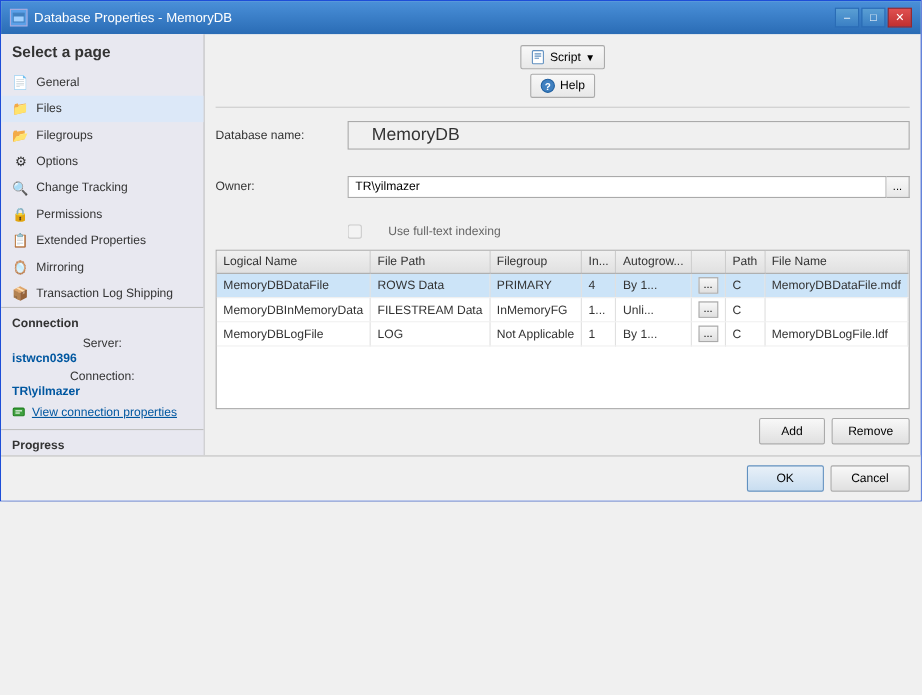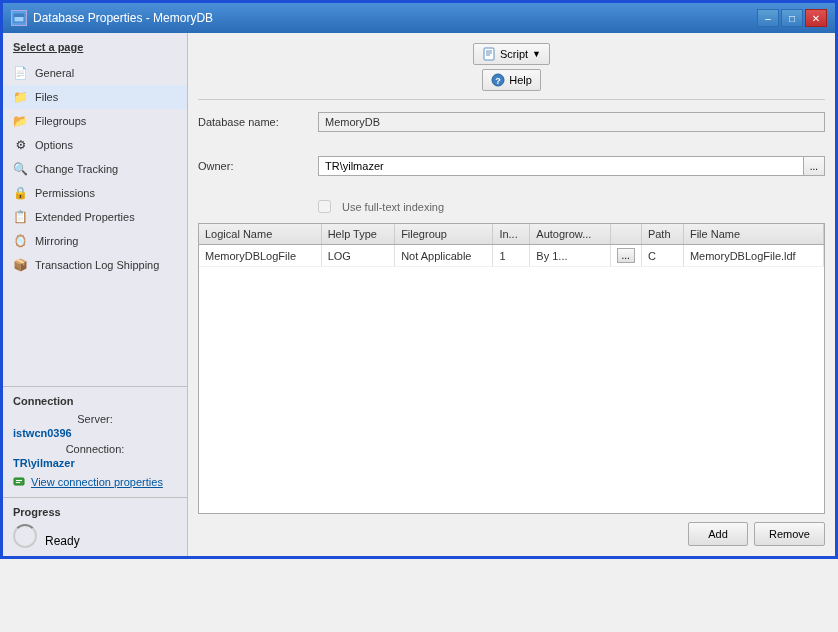--- a/index.html
+++ b/index.html
@@ -1,22 +1,22 @@
 <!DOCTYPE html>
 <html><head>
   <meta charset="utf-8">
   <style>
     * { box-sizing: border-box; margin: 0; padding: 0; }
     body { font-family: 'Segoe UI', Tahoma, sans-serif; font-size: 12px; background: #f0f0f0; }
 
     .window {
       width: 838px;
-      height: 559px;
+      height: 456px;
       background: #f0f0f0;
-      border: 3px solid #1d4ed8;
+      border: 1px solid #1d4ed8;
       display: flex;
       flex-direction: column;
       box-shadow: 2px 2px 8px rgba(0,0,0,0.3);
     }
 
     .title-bar {
       background: linear-gradient(to bottom, #4a90d9, #2a6cb5);
       color: white;
       padding: 6px 8px;
       display: flex;
@@ -81,22 +81,21 @@
       background: #e8e8f0;
       border-right: 1px solid #c0c0c0;
       display: flex;
       flex-direction: column;
     }
 
     .sidebar-header {
       padding: 8px 10px;
       font-weight: bold;
       color: #333;
-      font-size: 11px;
-      text-decoration: underline;
+      font-size: 14px;
     }
 
     .sidebar-item {
       display: flex;
       align-items: center;
       padding: 4px 10px;
       cursor: pointer;
       gap: 6px;
       color: #333;
       font-size: 11px;
@@ -218,24 +217,24 @@
     }
 
     .form-label {
       width: 120px;
       font-size: 11px;
       color: #333;
     }
 
     .form-input {
       flex: 1;
-      padding: 3px 6px;
+      padding: 3px 21px;
       border: 1px solid #aaa;
       background: #f5f5f5;
-      font-size: 11px;
+      font-size: 16px;
       color: #333;
     }
 
     .form-input-with-btn {
       display: flex;
       flex: 1;
     }
 
     .form-input-with-btn input {
       flex: 1;
@@ -250,21 +249,21 @@
       border: 1px solid #aaa;
       border-left: none;
       background: linear-gradient(to bottom, #f8f8f8, #e8e8e8);
       cursor: pointer;
       font-size: 10px;
     }
 
     .checkbox-row {
       display: flex;
       align-items: flex-end;
-      gap: 11px;
+      gap: 24px;
       margin-bottom: 10px;
       padding-left: 120px;
     }
 
     .checkbox-row input[type=checkbox] {
       margin: 0;
     }
 
     .checkbox-row label {
       font-size: 11px;
@@ -497,30 +496,50 @@
         <input type="checkbox" id="fulltext" disabled="" style="">
         <label for="fulltext">Use full-text indexing</label>
       </div>
 
 
       <div class="db-files-container">
         <table>
           <thead>
             <tr>
               <th>Logical Name</th>
-              <th>Help Type</th>
+              <th>File Path</th>
               <th>Filegroup</th>
               <th>In...</th>
               <th>Autogrow...</th>
               <th style="width:20px;"></th>
               <th>Path</th>
               <th>File Name</th>
             </tr>
           </thead>
           <tbody id="table-body">
+          <tr class="selected">
+      <td>MemoryDBDataFile</td>
+      <td>ROWS Data</td>
+      <td>PRIMARY</td>
+      <td>4</td>
+      <td>By 1...</td>
+      <td><button class="btn-small">...</button></td>
+      <td>C</td>
+      <td>MemoryDBDataFile.mdf</td>
+    </tr>
+              <tr>
+      <td>MemoryDBInMemoryData</td>
+      <td>FILESTREAM Data</td>
+      <td>InMemoryFG</td>
+      <td>1...</td>
+      <td>Unli...</td>
+      <td><button class="btn-small">...</button></td>
+      <td>C</td>
+      <td></td>
+    </tr>
               <tr>
       <td>MemoryDBLogFile</td>
       <td>LOG</td>
       <td>Not Applicable</td>
       <td>1</td>
       <td>By 1...</td>
       <td><button class="btn-small">...</button></td>
       <td>C</td>
       <td>MemoryDBLogFile.ldf</td>
     </tr>
@@ -528,13 +547,17 @@
         </table>
       </div>
 
       <div class="bottom-buttons">
         <button class="btn-action">Add</button>
         <button class="btn-action">Remove</button>
       </div>
     </div>
   </div>
 
+  <div class="dialog-footer">
+    <button class="btn-dialog ok">OK</button>
+    <button class="btn-dialog">Cancel</button>
+  </div>
 </div>
 
 </body></html>

